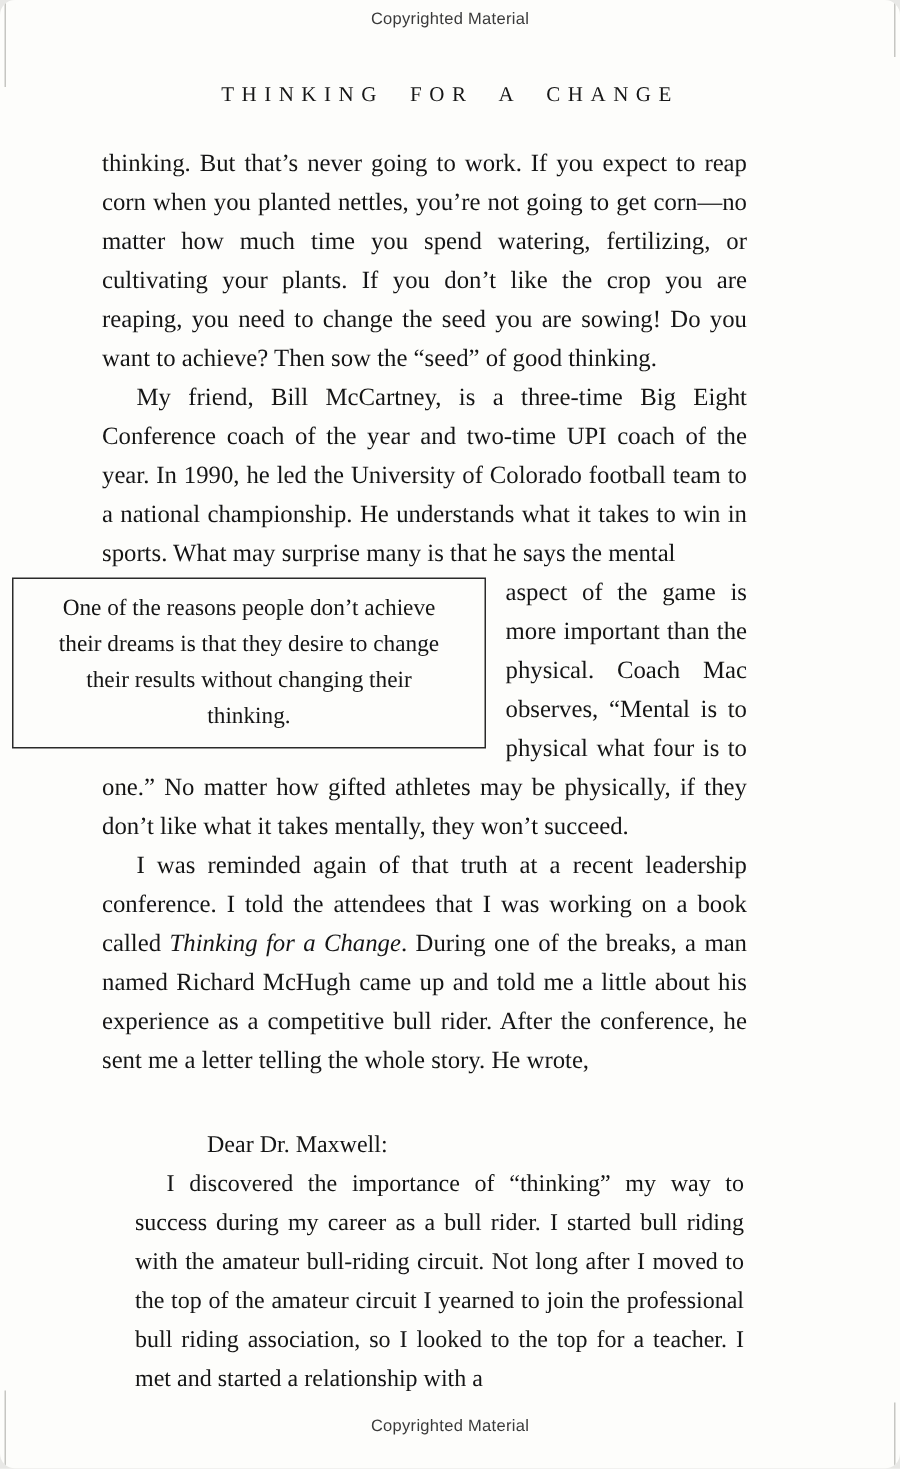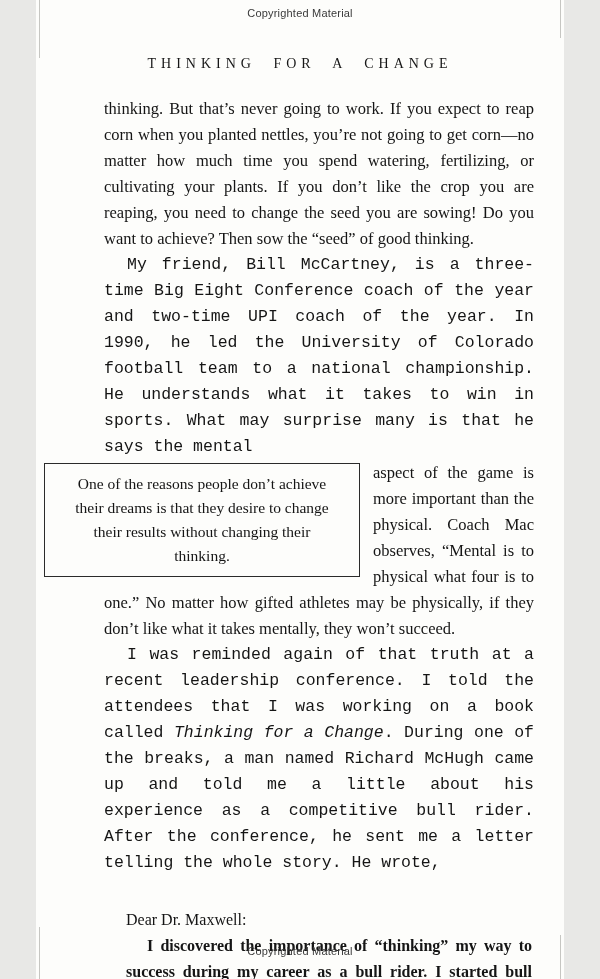--- a/index.html
+++ b/index.html
@@ -1,23 +1,24 @@
 <!DOCTYPE html>
 <html><head>
 <meta charset="utf-8">
 <style>
   html,body { margin:0; padding:0; background:#e8e8e6; }
   .page {
     position:relative;
-    width:528px; height:979px;
+    width:600px; height:979px;
     margin:0 auto;
     background:#fdfdfb;
     color:#1b1b1b;
     font-family:"Liberation Serif","DejaVu Serif",serif;
     overflow:hidden;
+    border-radius:10px;
   }
   .edge { position:absolute; width:1px; background:#c6c6c2; }
   .edge.tl { left:3px;  top:0;    height:58px; }
   .edge.tr { right:3px; top:0;    height:38px; }
   .edge.bl { left:3px;  bottom:0; height:52px; }
   .edge.br { right:3px; bottom:0; height:44px; }
 
   .copyright {
     position:absolute; left:0; right:0;
     text-align:center;
@@ -34,21 +35,21 @@
     color:#161616; font-weight:normal;
   }
 
   .content {
     position:absolute; top:96px; left:68px; width:430px;
     font-size:16.5px; line-height:26px;
     text-align:justify;
     color:#151515;
   }
   .para { margin:0; }
-  .para.indent { text-indent:23px;font-family:Liberation Mono, monospace; }
+  .para.indent { text-indent:23px; }
 
   .pullquote {
     float:left;
     box-sizing:border-box;
     width:316px;
     margin:3px 13px 8px -60px;
     border:1px solid #2a2a2a;
     padding:8px 23px;
     text-align:center;
     text-indent:0;
@@ -60,22 +61,22 @@
   .wrap-block::after { content:""; display:block; clear:both; }
 
   .italic { font-style:italic; }
 
   .letter {
     margin:31px 0 0 22px;
     width:406px;
     font-size:16px; line-height:26px;
     text-align:justify;
   }
-  .letter .salutation { text-indent:0; }
-  .letter .letter-body { text-indent:21px;font-weight:bold; }
+  .letter .salutation { text-indent:0;margin-left:48px; }
+  .letter .letter-body { text-indent:21px; }
 </style>
 </head>
 <body>
 
 <div class="page">
 
   <div class="edge tl"></div>
   <div class="edge tr"></div>
   <div class="edge bl"></div>
   <div class="edge br"></div>

